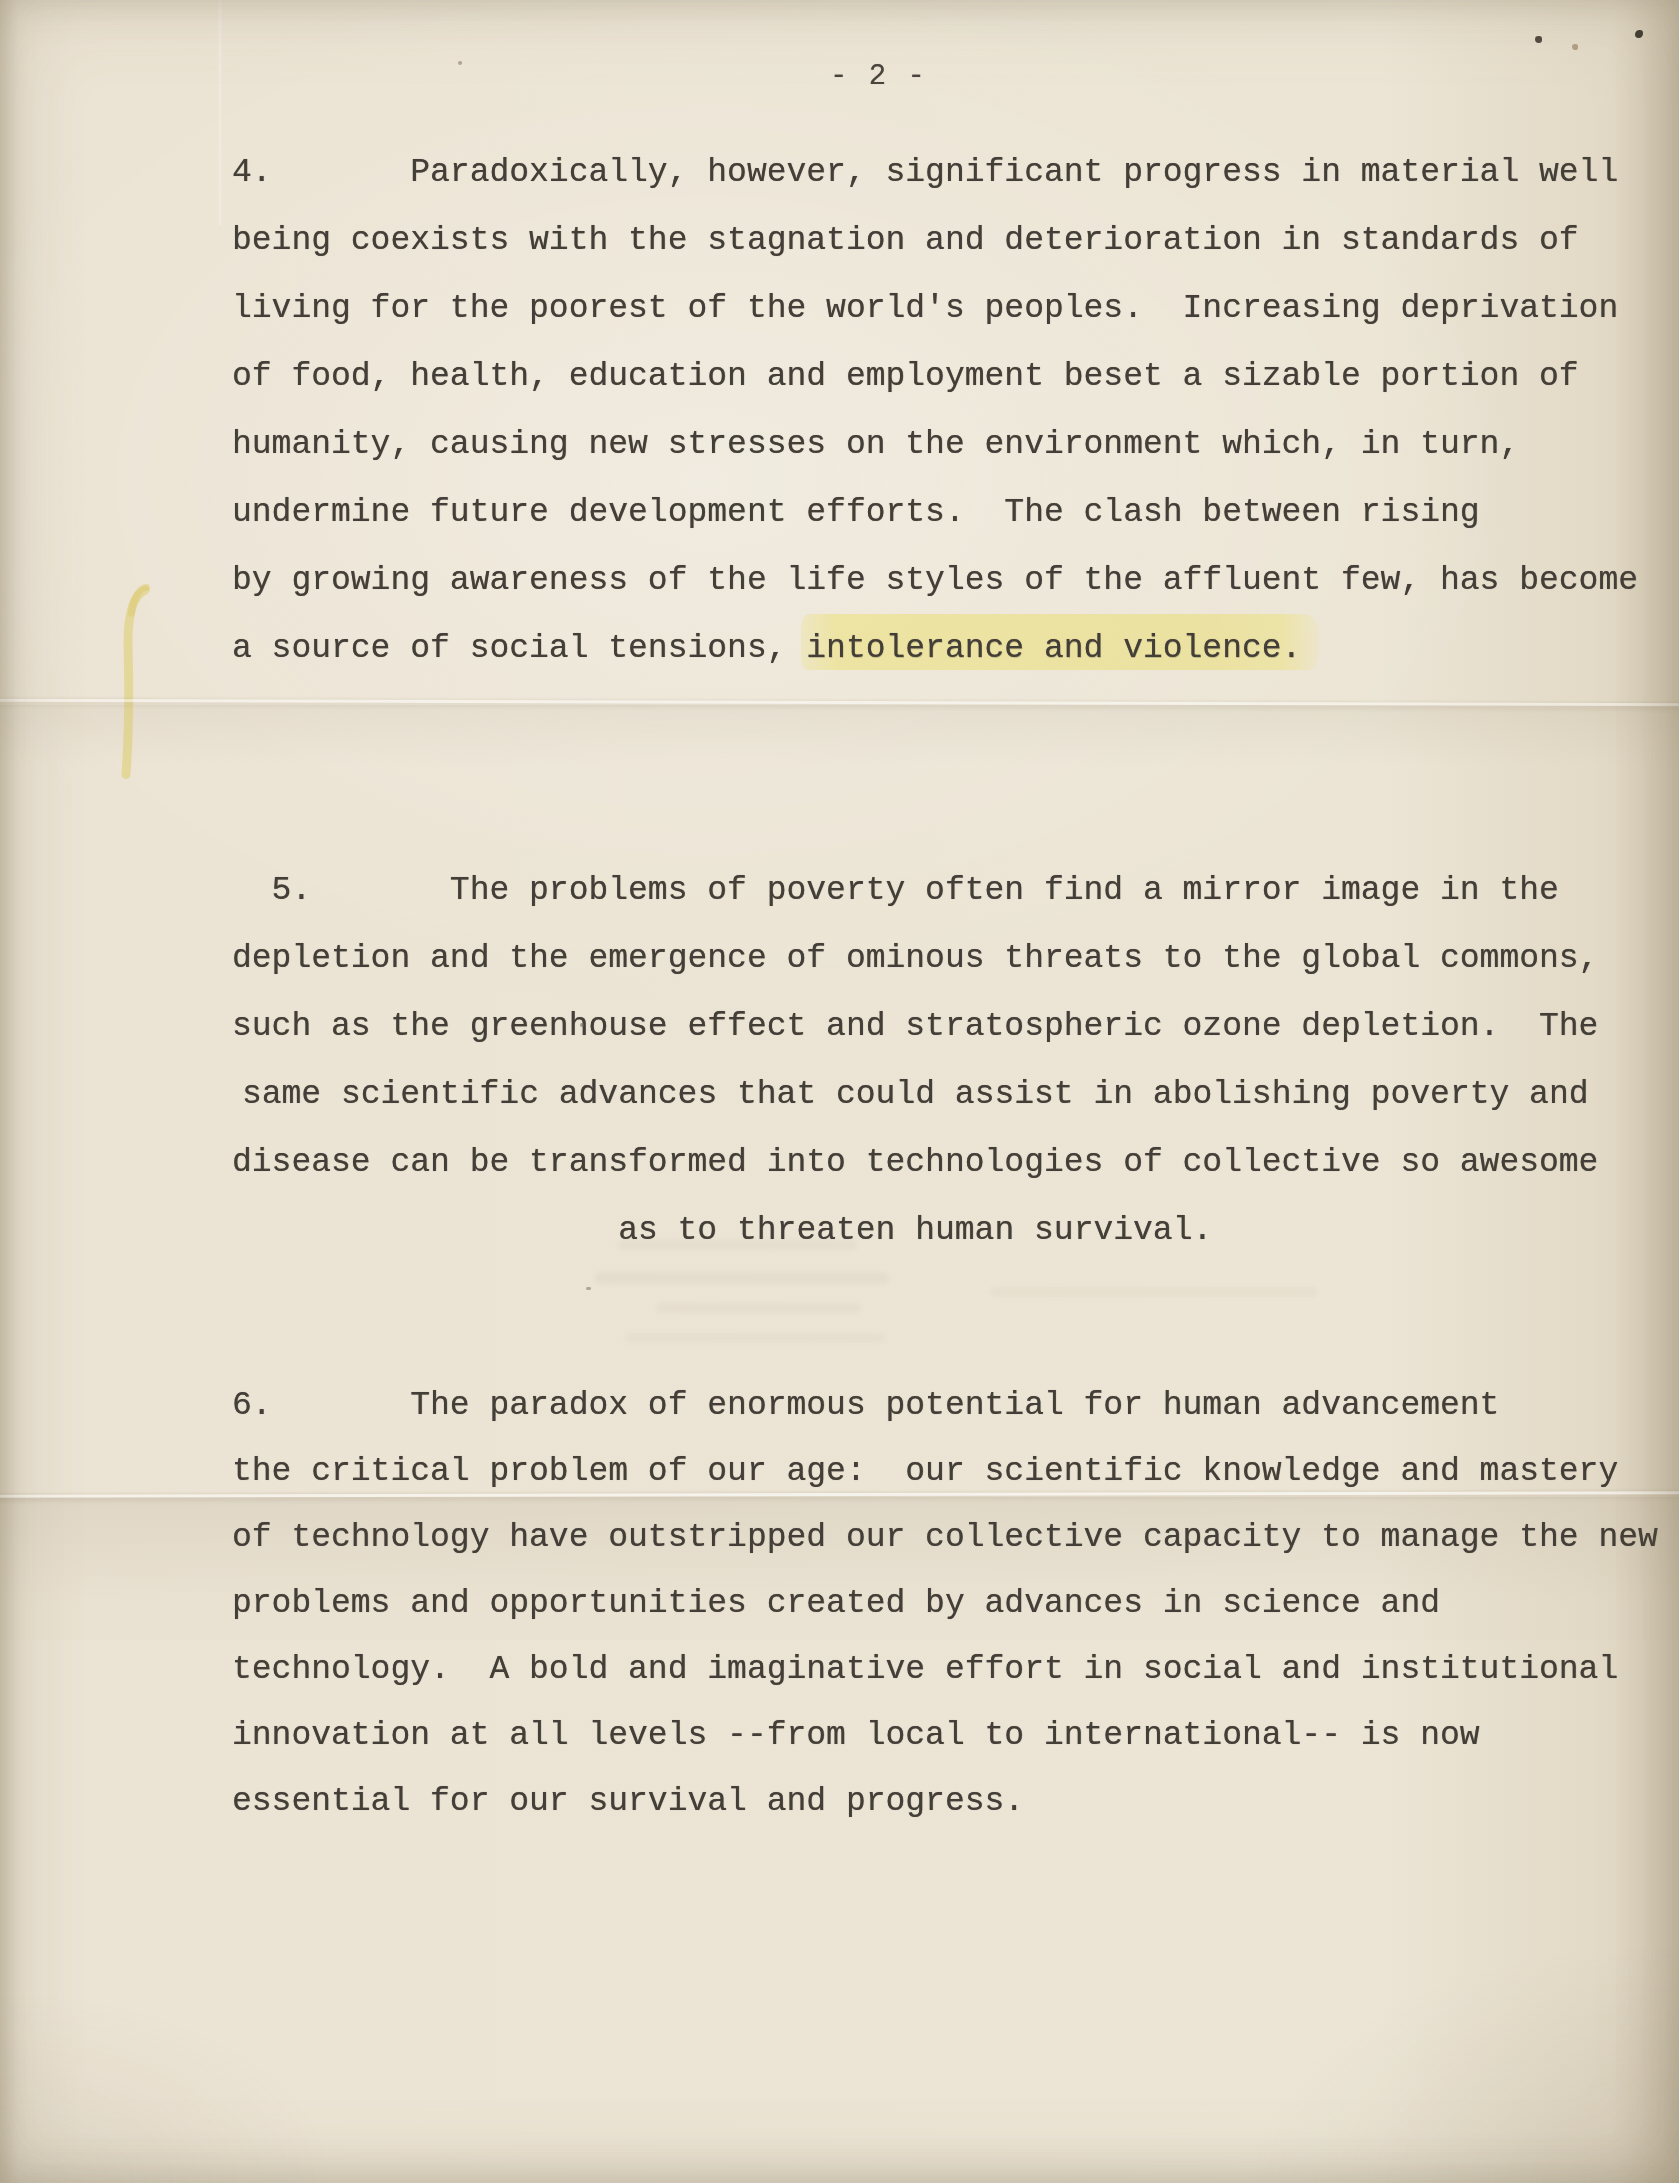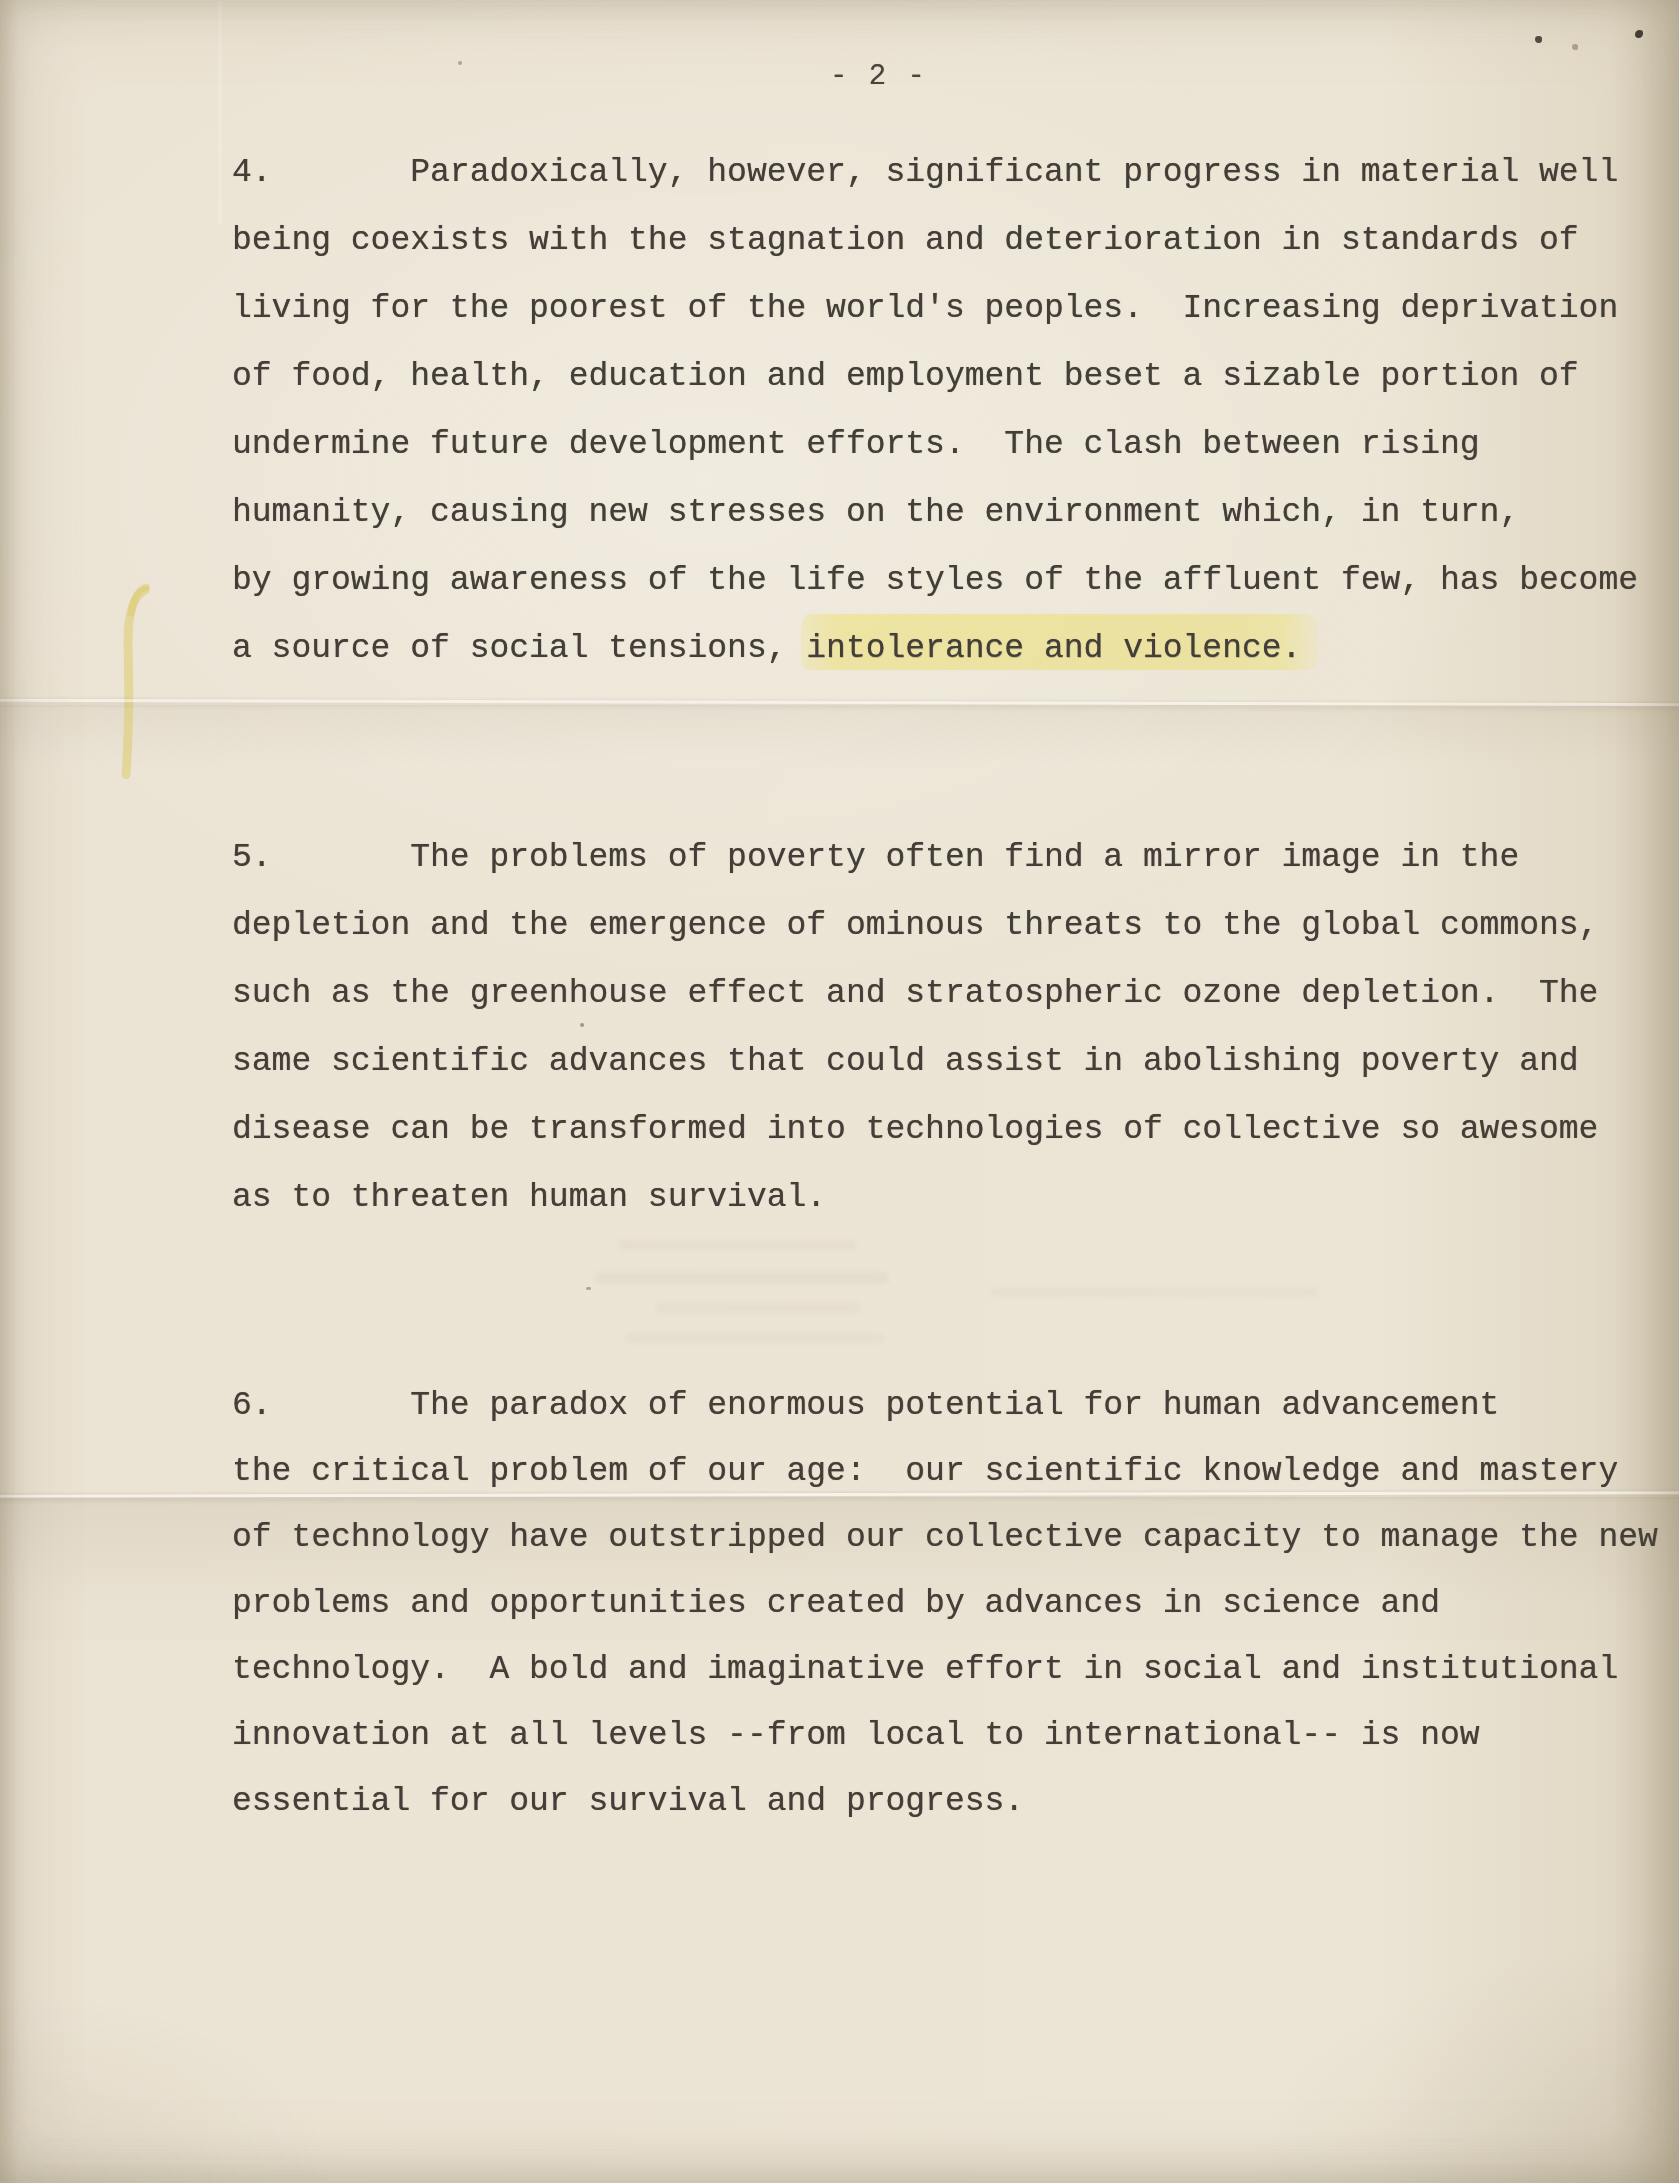--- a/index.html
+++ b/index.html
@@ -29,21 +29,21 @@
   
   .ghost{background:#8a7f6d;filter:blur(2.7px);border-radius:5.5px;}
   
   .line{
     position:relative;white-space:pre;
     font-size:33px;line-height:68px;color:#433e37;
     text-shadow:0 0 0.7px rgba(62,57,49,0.55), 0.4px 0.4px 0 rgba(62,57,49,0.22);
   }
   .para{position:absolute;left:232px;}
   .p4{top:139px;}
-  .p5{top:824px;}
+  .p5{top:857px;text-align:center;}
   .p6{top:1373px;}
   .p6 .line{line-height:66px;}
   .pagenum{
     position:absolute;left:830px;top:43px;white-space:pre;
     font-size:29px;line-height:68px;color:#4a453d;letter-spacing:2px;
     text-shadow:0 0 0.7px rgba(62,57,49,0.5);
   }
   .hl{
     background:linear-gradient(90deg, rgba(236,224,125,0.28), rgba(236,224,125,0.60) 7%, rgba(233,221,122,0.58) 80%, rgba(236,224,125,0.52) 93%, rgba(236,224,125,0.12));
     border-radius:8.2px 13.7px 11px 6.8px / 15px 20.5px 16.4px 12.3px;
@@ -72,22 +72,22 @@
   <path d="M46,12 C34,14 26,30 24,50" fill="none" stroke="rgba(214,195,88,0.35)" stroke-width="10" stroke-linecap="round" style="filter:blur(1px)"></path>
 </svg>
 
 <div class="pagenum">- 2 -</div>
 
 <div class="para p4">
   <div class="line">4.       Paradoxically, however, significant progress in material well</div>
   <div class="line">being coexists with the stagnation and deterioration in standards of</div>
   <div class="line">living for the poorest of the world's peoples.  Increasing deprivation</div>
   <div class="line">of food, health, education and employment beset a sizable portion of</div>
+  <div class="line">humanity, causing new stresses on the environment which, in turn,</div>
   <div class="line">undermine future development efforts.  The clash between rising</div>
-  <div class="line">humanity, causing new stresses on the environment which, in turn,</div>
   <div class="line">by growing awareness of the life styles of the affluent few, has become</div>
   <div class="line"><span>a source of social tensions, </span><span class="hl">intolerance and violence.</span></div>
 </div>
 
 <div class="para p5">
   <div class="line">5.       The problems of poverty often find a mirror image in the</div>
   <div class="line">depletion and the emergence of ominous threats to the global commons,</div>
   <div class="line">such as the greenhouse effect and stratospheric ozone depletion.  The</div>
   <div class="line">same scientific advances that could assist in abolishing poverty and</div>
   <div class="line">disease can be transformed into technologies of collective so awesome</div>

